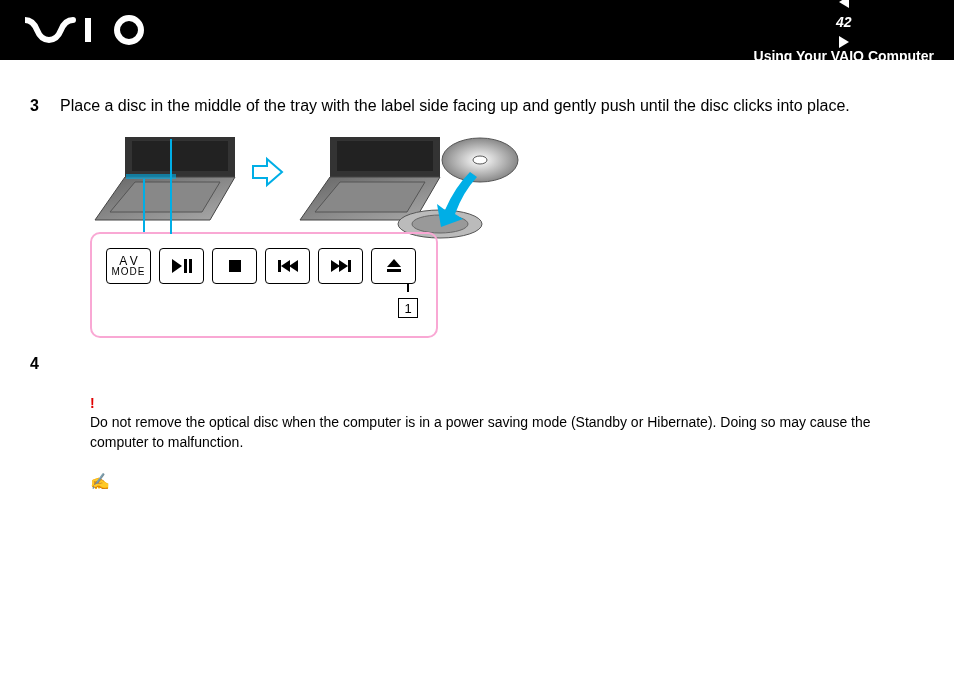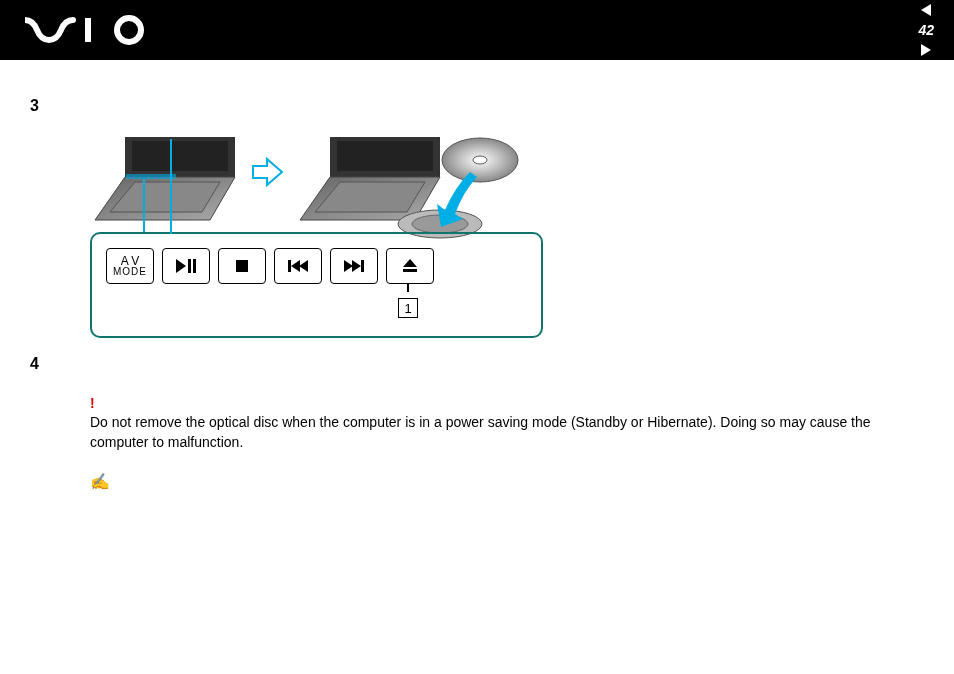--- a/index.html
+++ b/index.html
@@ -64,25 +64,25 @@
     display: flex;
     align-items: flex-start;
     gap: 10px;
   }
   .laptop-svg { display: block; }
   .arrow-between {
     align-self: center;
     margin-top: -30px;
   }
   .callout-box {
-    border: 2px solid #0f766e;
+    border: 2px solid #f9a8d4;
     border-radius: 10px;
     margin-top: -10px;
     padding: 14px 20px 18px 14px;
-    width: 453px;
+    width: 348px;
     position: relative;
   }
   .callout-line {
     position: absolute;
     width: 2px;
     background: #00aee6;
     left: 78px;
     top: -95px;
     height: 95px;
   }
@@ -137,27 +137,29 @@
       <rect x="60" y="3" width="6" height="24" fill="#fff"></rect>
       <circle cx="104" cy="15" r="12" stroke="#fff" stroke-width="6" fill="none"></circle>
     </svg>
   </div>
   <div class="header-right">
     <div class="pager">
       <span class="tri tri-left"></span>
       <span>42</span>
       <span class="tri tri-right"></span>
     </div>
+    <div class="section-title">Using Your VAIO Computer</div>
   </div>
 </div>
 
 <div class="content">
 
   <div class="step">
     <div class="step-num">3</div>
+    <div>Place a disc in the middle of the tray with the label side facing up and gently push until the disc clicks into place.</div>
   </div>
 
   <div class="figure-wrap">
     <div class="figure-row">
 
       <svg class="laptop-svg" width="150" height="100" viewBox="0 0 150 100">
         <defs>
           <linearGradient id="g1" x1="0" y1="0" x2="1" y2="1">
             <stop offset="0" stop-color="#666"></stop>
               <stop offset="1" stop-color="#aaa"></stop>

